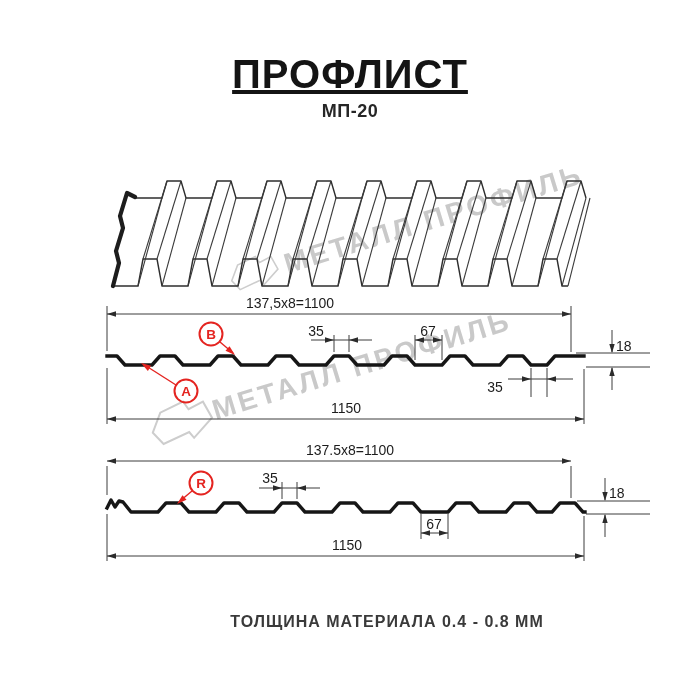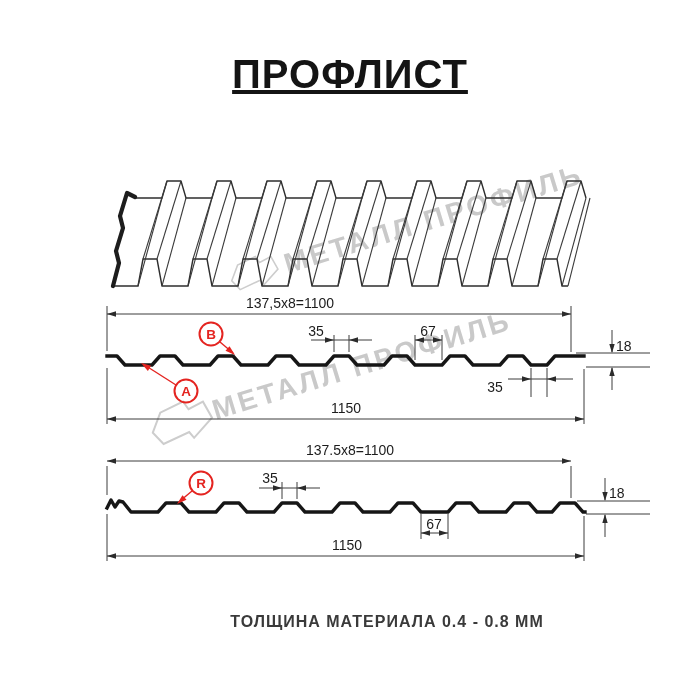--- a/index.html
+++ b/index.html
@@ -25,20 +25,21 @@
   .redl{stroke:#e42420;stroke-width:1.4;}
   .redt{fill:#e42420;font-size:13.5px;font-weight:700;text-anchor:middle;}
   .reda{fill:#e42420;stroke:none;}
 </style>
 </head>
 <body>
 
 <div id="page">
 
   <div class="title">ПРОФЛИСТ</div>
+  <div class="subtitle">МП-20</div>
 
   <svg width="700" height="700" viewBox="0 0 700 700">
 
     <g transform="translate(230,291) rotate(-17)">
       <path class="wm-logo" transform="translate(0,-28) scale(0.78)" d="M6,24 L19,7 L44,3 L47,12 L63,9 L67,27 L44,41 L41,34 L13,38 Z"></path>
       <text class="wm-text" x="60" y="0">МЕТАЛЛ ПРОФИЛЬ</text>
     </g>
 
     <g transform="translate(150,444) rotate(-17)">
       <path class="wm-logo" transform="translate(0,-34)" d="M6,24 L19,7 L44,3 L47,12 L63,9 L67,27 L44,41 L41,34 L13,38 Z"></path>

